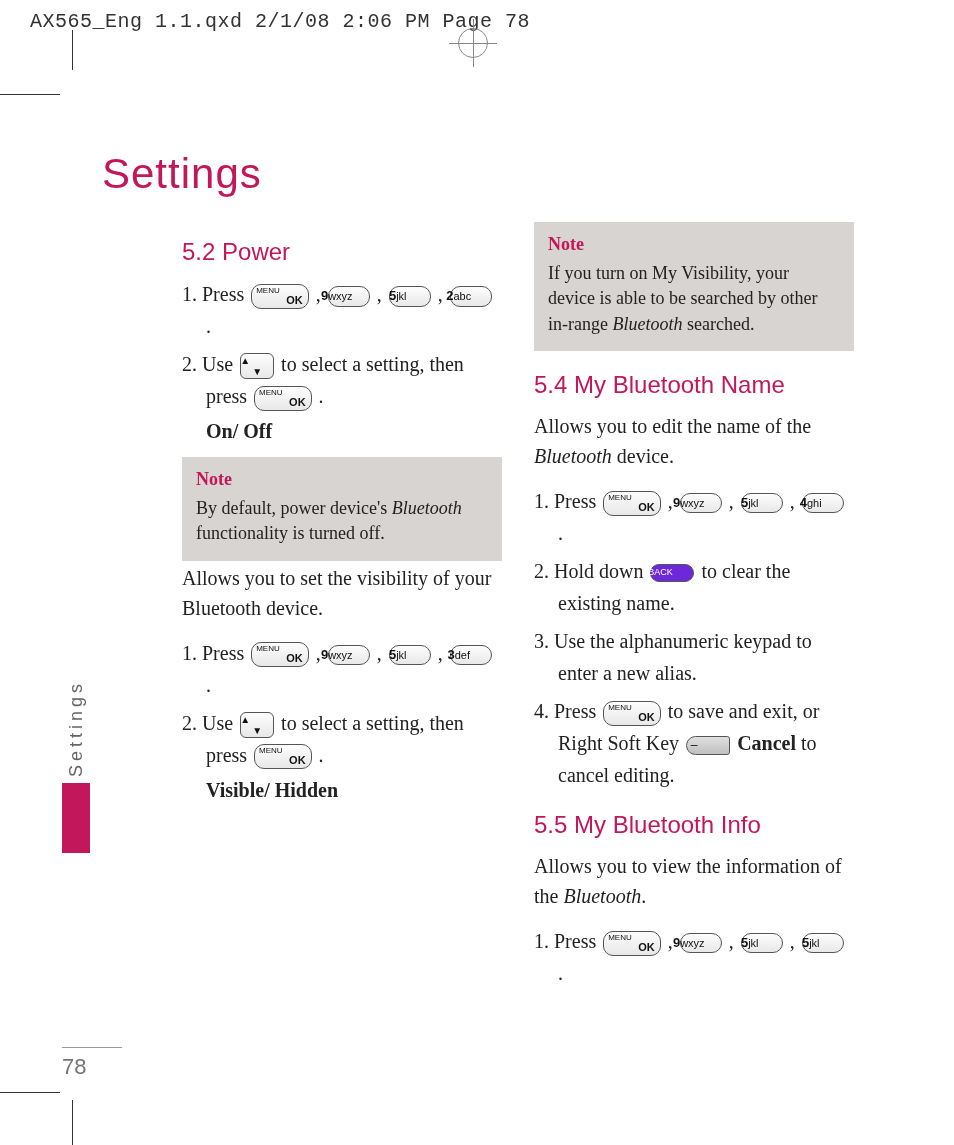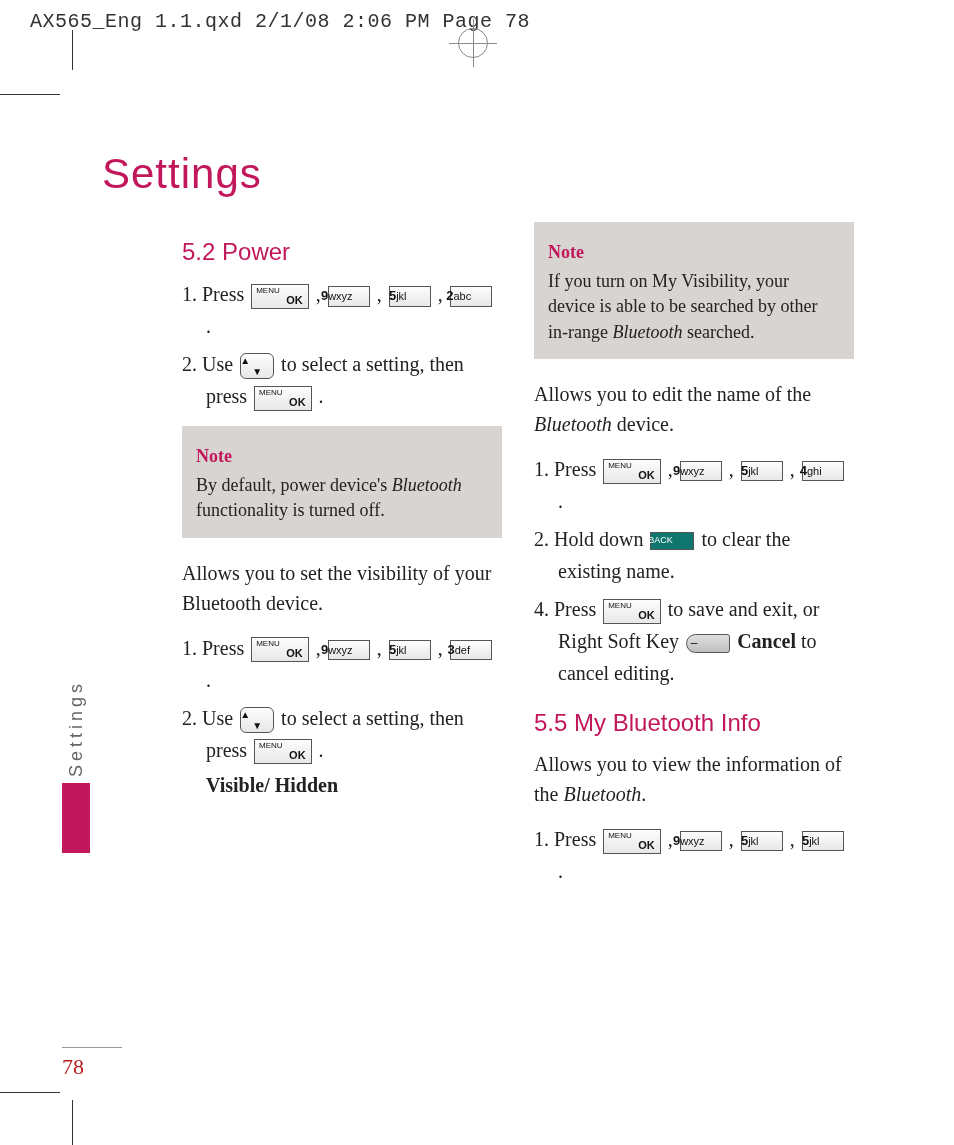--- a/index.html
+++ b/index.html
@@ -115,35 +115,35 @@
   }
   .option-text {
     font-weight: bold;
     font-size: 20px;
     margin-left: 24px;
     margin-top: 8px;
     margin-bottom: 14px;
   }
   .note-box {
     background: #d7d4d1;
-    padding: 18px 14px 14px 14px;
-    margin: 14px 0 20px 0;
+    padding: 10px 14px 14px 14px;
+    margin: 14px 0 2px 0;
     font-size: 18px;
     line-height: 1.4;
   }
   .note-label {
     color: #c2185b;
     font-weight: bold;
     margin-bottom: 4px;
   }
   .key {
     display: inline-block;
     vertical-align: middle;
     border: 1px solid #555;
-    border-radius: 0;
+    border-radius: 10px;
     background: linear-gradient(#fdfdfd, #e8e8e8);
     font-family: Arial, sans-serif;
     font-size: 11px;
     padding: 2px 5px;
     margin: 0 2px;
     min-width: 30px;
     text-align: center;
     line-height: 1.1;
     color: #111;
   }
@@ -155,38 +155,38 @@
     line-height: 1;
   }
   .key-menu .ok { font-size: 11px; font-weight: bold; margin-left: 29px; }
   .key-nav {
     border-radius: 6px;
     min-width: 20px;
     padding: 1px 6px;
     font-size: 10px;
   }
   .key-back {
-    background: #0f766e;
+    background: #6d28d9;
     color: #fff;
     font-size: 9px;
     padding: 3px 6px;
   }
   .key-soft {
     border-radius: 10px 3px 3px 10px;
     background: linear-gradient(#e0e0e0, #bfbfbf);
     padding: 2px 8px 2px 4px;
     font-size: 12px;
   }
   .page-number {
     position: absolute;
     left: 0;
     bottom: 10px;
     font-size: 22px;
-    font-family: Liberation Serif, serif;
-    color: #b91c1c;
+    font-family: Liberation Sans, sans-serif;
+    color: #737373;
     border-top: 1px solid #999;
     padding: 6px 0 0 0;
     width: 60px;
   }
   .italic { font-style: italic; }
   .bold { font-weight: bold; }
 </style>
 </head>
 <body>
 
@@ -221,20 +221,21 @@
         <span class="key"><span class="big">2</span><span class="small">abc</span></span> .
       </p>
 
       <p class="step">
         <span>2. Use </span>
         <span class="key key-nav">▲<br>▼</span>
         <span> to select a setting, then press </span>
         <span class="key key-menu"><span>MENU</span><br><span class="ok">OK</span></span> .
       </p>
 
+      <div class="option-text">On/ Off</div>
 
       <div class="note-box">
         <div class="note-label">Note</div>
         <span>By default, power device's </span><span class="italic">Bluetooth</span><span> functionality is turned off.</span>
       </div>
 
       <p class="body-text">Allows you to set the visibility of your Bluetooth device.</p>
 
       <p class="step">
         <span>1. Press </span>
@@ -254,38 +255,40 @@
       <div class="option-text">Visible/ Hidden</div>
     </div>
 
     <div class="col">
 
       <div class="note-box" style="margin-top:4px;">
         <div class="note-label">Note</div>
         <span>If you turn on My Visibility, your device is able to be searched by other in-range </span><span class="italic">Bluetooth</span><span> searched.</span>
       </div>
 
+      <div class="section-heading">5.4 My Bluetooth Name</div>
       <p class="body-text">
         <span>Allows you to edit the name of the </span><span class="italic">Bluetooth</span><span> device.</span>
       </p>
 
       <p class="step">
         <span>1. Press </span>
         <span class="key key-menu"><span>MENU</span><br><span class="ok">OK</span></span> ,
         <span class="key"><span class="big">9</span><span class="small">wxyz</span></span> ,
         <span class="key"><span class="big">5</span><span class="small">jkl</span></span> ,
         <span class="key"><span class="big">4</span><span class="small">ghi</span></span> .
       </p>
 
       <p class="step">
         <span>2. Hold down </span>
         <span class="key key-back">BACK</span>
         <span> to clear the existing name.</span>
       </p>
 
+      <p class="step">3. Use the alphanumeric keypad to enter a new alias.</p>
 
       <p class="step">
         <span>4. Press </span>
         <span class="key key-menu"><span>MENU</span><br><span class="ok">OK</span></span>
         <span> to save and exit, or Right Soft Key </span>
         <span class="key key-soft">–</span>
         <span class="bold">Cancel</span><span> to cancel editing.</span>
       </p>
 
       <div class="section-heading">5.5 My Bluetooth Info</div>

